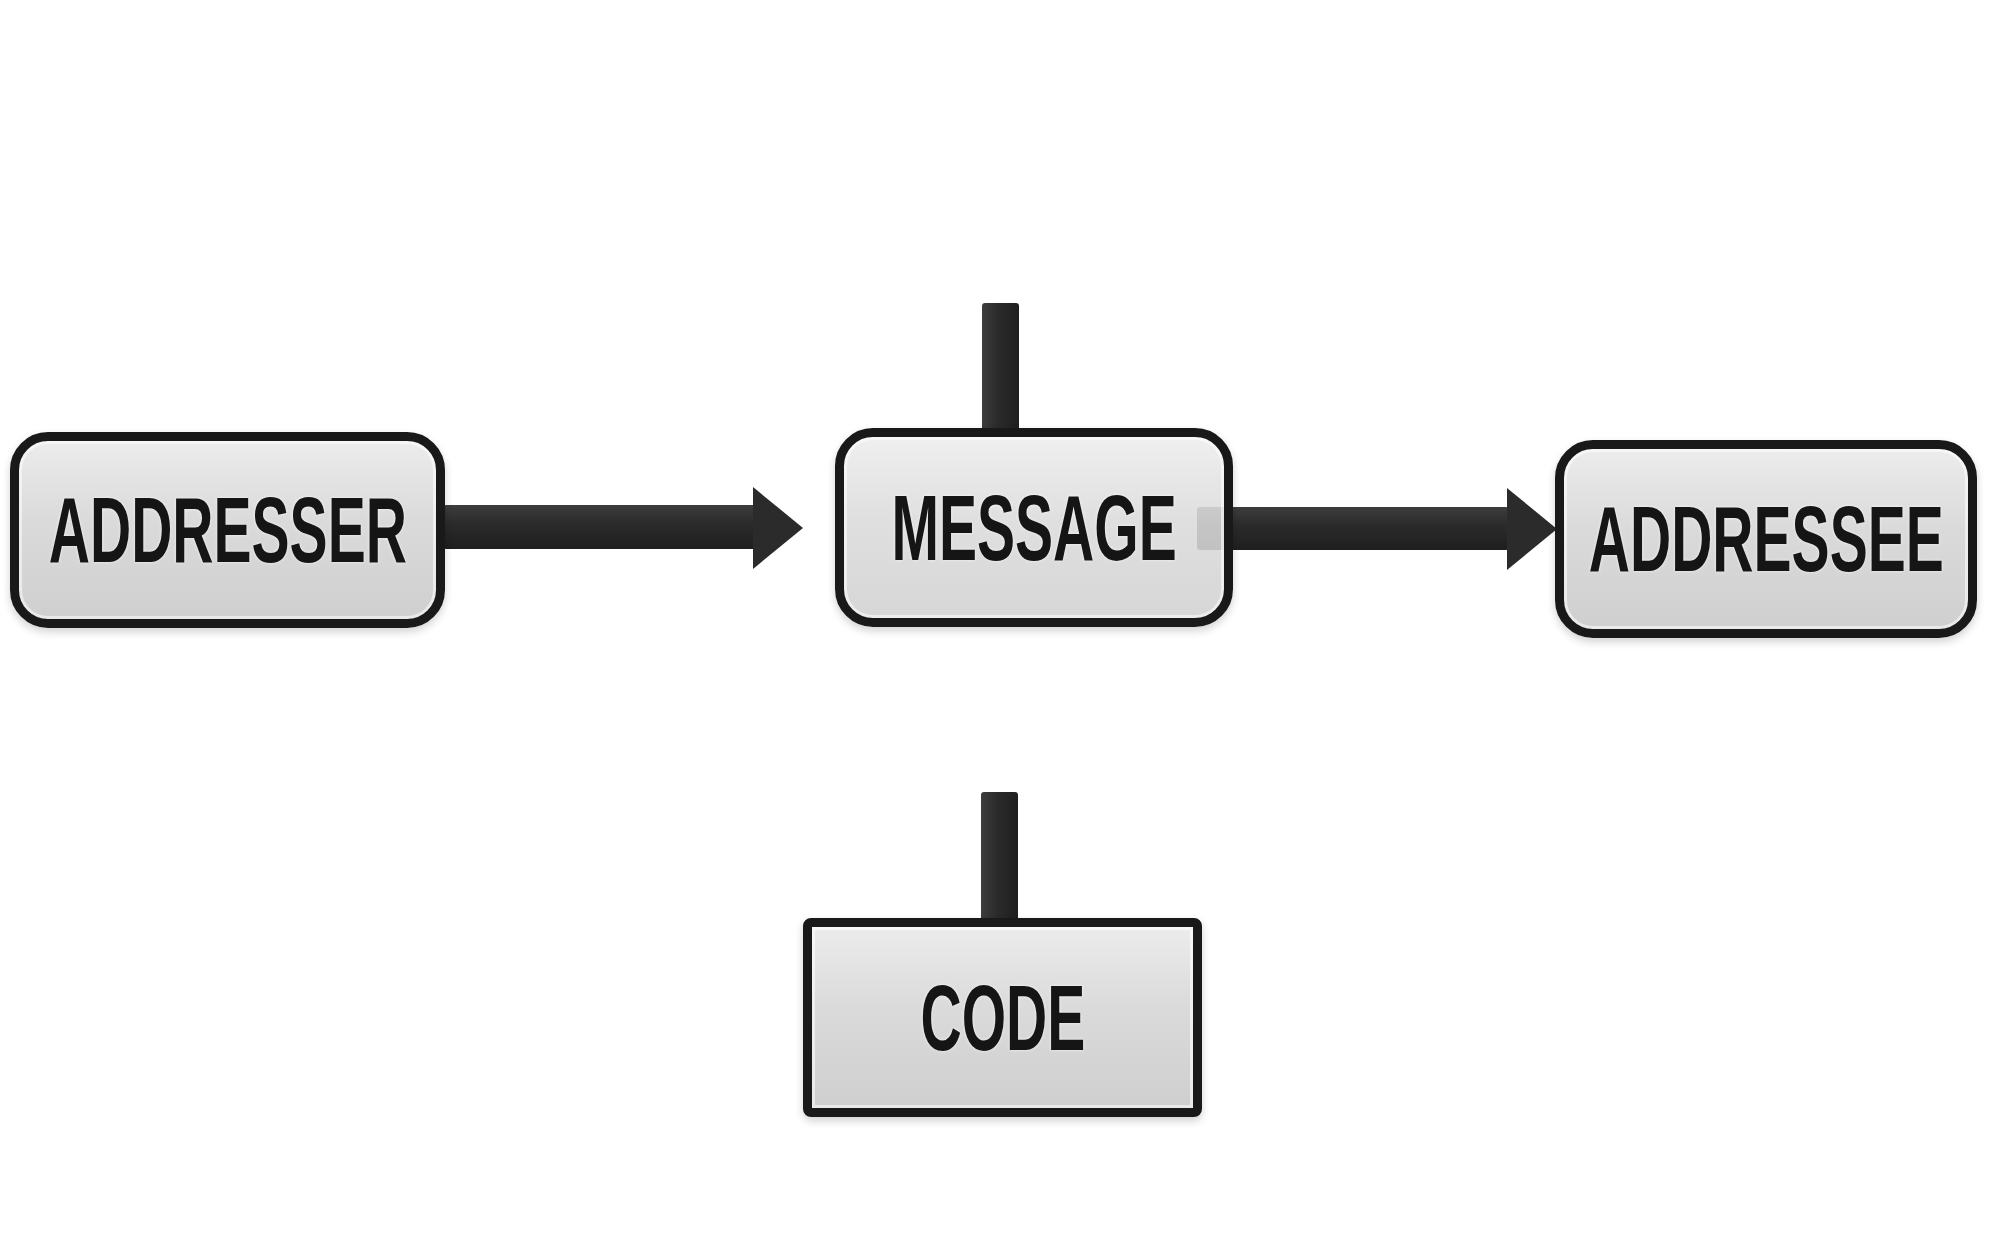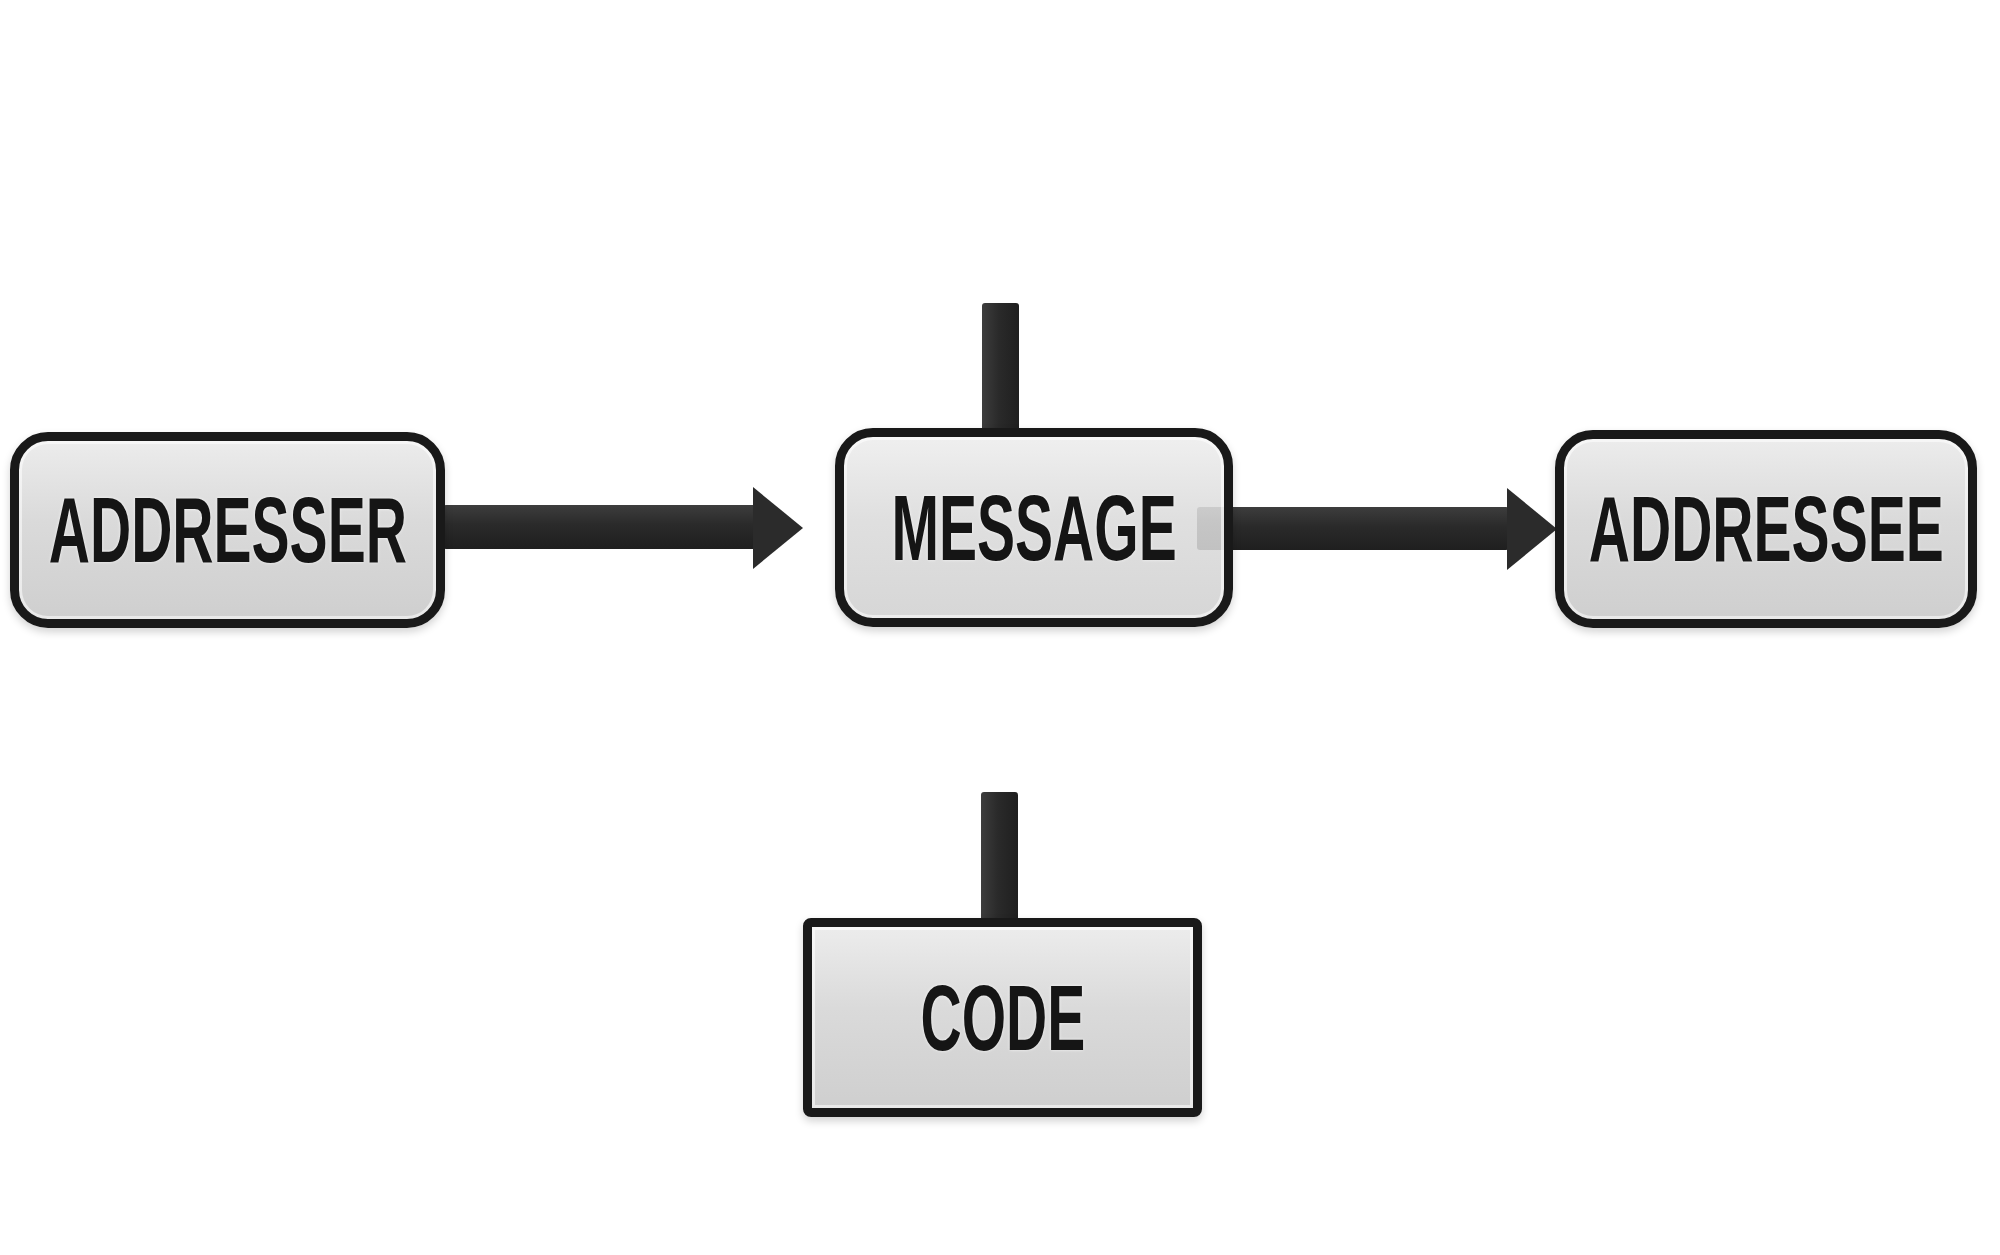--- a/index.html
+++ b/index.html
@@ -73,21 +73,21 @@
     letter-spacing: 0;
     transform: scaleX(0.62);
     transform-origin: center;
     text-shadow: 0 0 4px rgba(255,255,255,0.8);
   }
 
   
   #node-context   { left: 800px;  top: 105px; width: 398px; height: 202px; }
   #node-addresser { left: 10px;   top: 432px; width: 435px; height: 196px; text-align: center; }
   #node-message   { left: 802px;  top: 428px; width: 398px; height: 199px; margin-left: 33px; }
-  #node-addressee { left: 1555px; top: 430px; width: 422px; height: 198px; }
+  #node-addressee { left: 1555px; top: 440px; width: 422px; height: 198px; }
   #node-channel   { left: 665px;  top: 595px; width: 675px; height: 200px; }
   #node-code      { left: 803px;  top: 918px; width: 399px; height: 199px; border-radius: 8px; }
 
   #conn-context-message { left: 982px;  top: 303px; width: 37px;  height: 134px; }
   #conn-channel-code    { left: 981px;  top: 792px; width: 37px;  height: 136px; }
   #conn-addresser-shaft { left: 443px;  top: 505px; width: 317px; height: 44px;  }
   #conn-addressee-shaft { left: 1197px; top: 507px; width: 312px; height: 43px;  }
   #arrow-into-message   { left: 753px;  top: 487px; }
   #arrow-into-addressee { left: 1507px; top: 488px; }
 </style>

